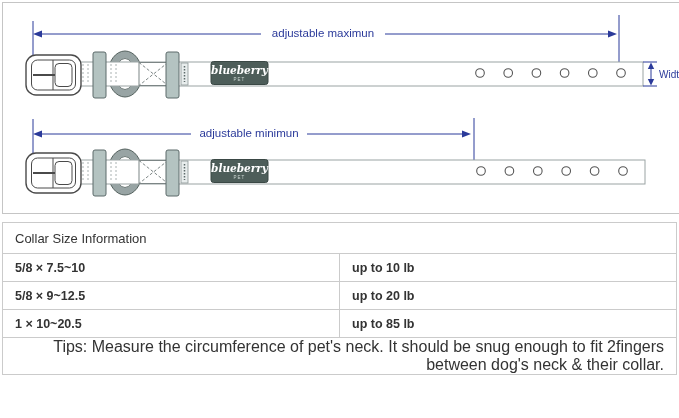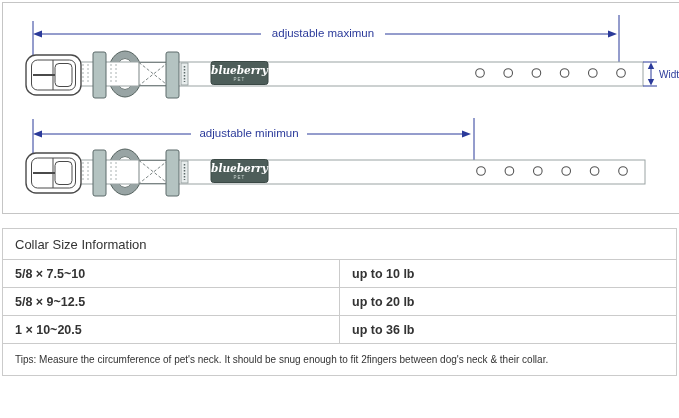--- a/index.html
+++ b/index.html
@@ -1,28 +1,28 @@
 <!DOCTYPE html>
 <html><head>
 <meta charset="utf-8">
 <style>
   html,body{margin:0;padding:0;background:#fff;}
   body{width:679px;height:418px;position:relative;overflow:hidden;
        font-family:"Liberation Sans",sans-serif;color:#333;}
   .diagram-box{position:absolute;left:2px;top:2px;width:673px;height:210px;
        border:1px solid #c5c5c5;background:#fff;padding-left:8px;}
   .diagram-box svg{display:block;}
-  .size-table{position:absolute;left:2px;top:228px;width:675px;
+  .size-table{position:absolute;left:2px;top:222px;width:675px;
        border-collapse:collapse;table-layout:fixed;}
   .size-table td{border:1px solid #cbcbcb;background:#fff;
        font-size:12.5px;color:#333;padding:0 12px;}
   .size-table td.title-cell{height:30px;font-size:13px;text-align:left;}
   .size-table td.head-cell{height:28px;text-align:center;}
   .size-table td.size-cell,.size-table td.weight-cell{height:27px;text-align:left;font-weight:bold;}
-  .size-table td.tips-cell{height:31px;font-size:10px;text-align:left;}
+  .size-table td.tips-cell{height:31px;font-size:16px;text-align:right;}
   .col-size{width:339px;}
 </style>
 </head>
 <body>
 
 <div class="diagram-box">
 <svg width="673" height="210" viewBox="0 0 673 210" xmlns="http://www.w3.org/2000/svg">
 
   <g stroke="#2b3a9a" fill="none" stroke-width="1">
     <line x1="22" y1="18" x2="22" y2="52"></line>
@@ -149,19 +149,19 @@
   <tr>
     <td class="size-cell">5/8 × 7.5~10</td>
     <td class="weight-cell">up to 10 lb</td>
   </tr>
   <tr>
     <td class="size-cell">5/8 × 9~12.5</td>
     <td class="weight-cell">up to 20 lb</td>
   </tr>
   <tr>
     <td class="size-cell">1 × 10~20.5</td>
-    <td class="weight-cell">up to 36 lb</td>
+    <td class="weight-cell">up to 85 lb</td>
   </tr>
   <tr>
     <td class="tips-cell" colspan="2">Tips: Measure the circumference of pet's neck. It should be snug enough to fit 2fingers between dog's neck &amp; their collar.</td>
   </tr>
 </tbody>
   </table>
 
 </body></html>

